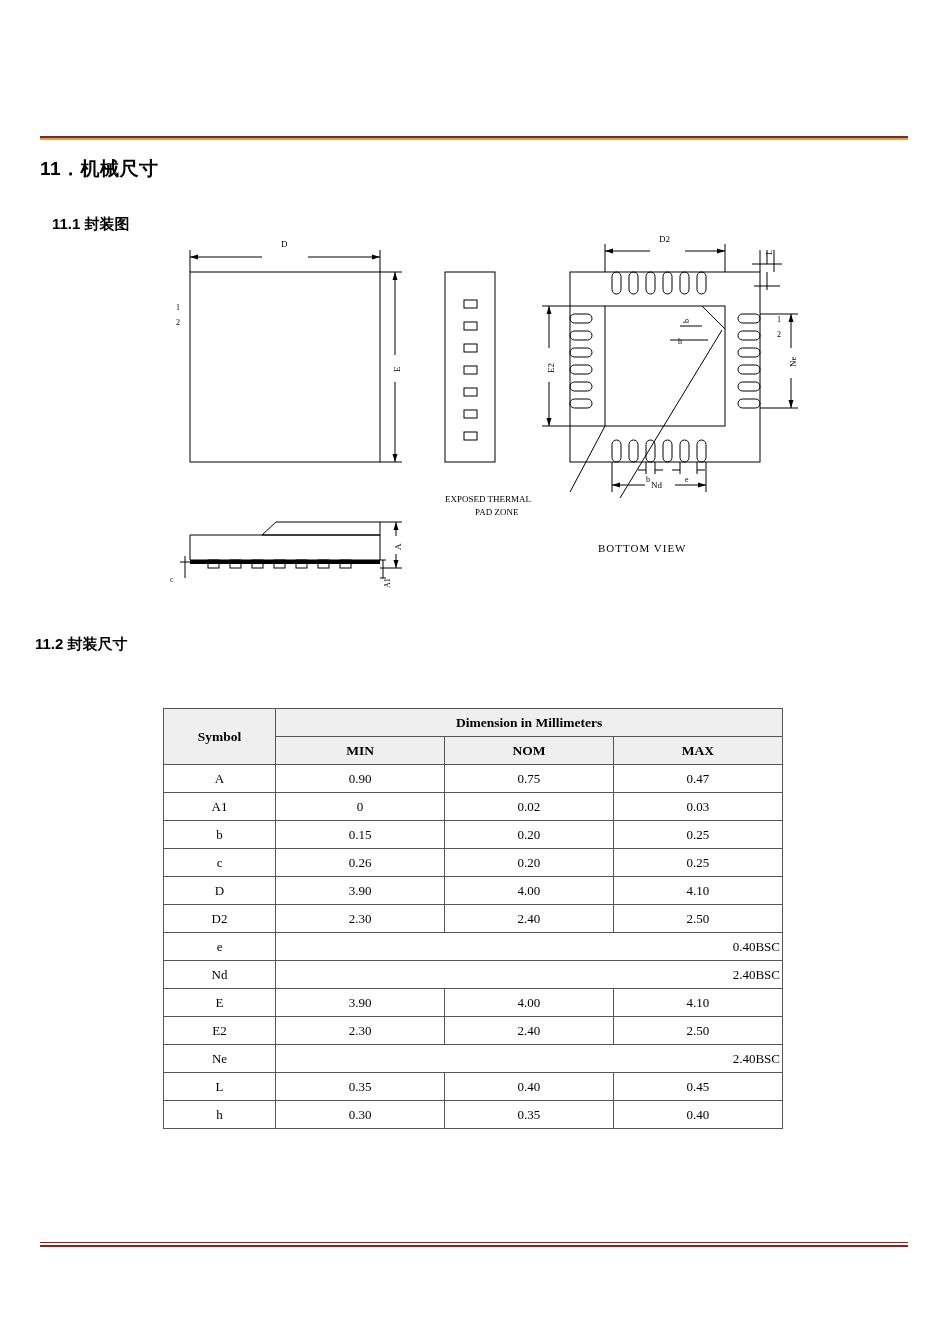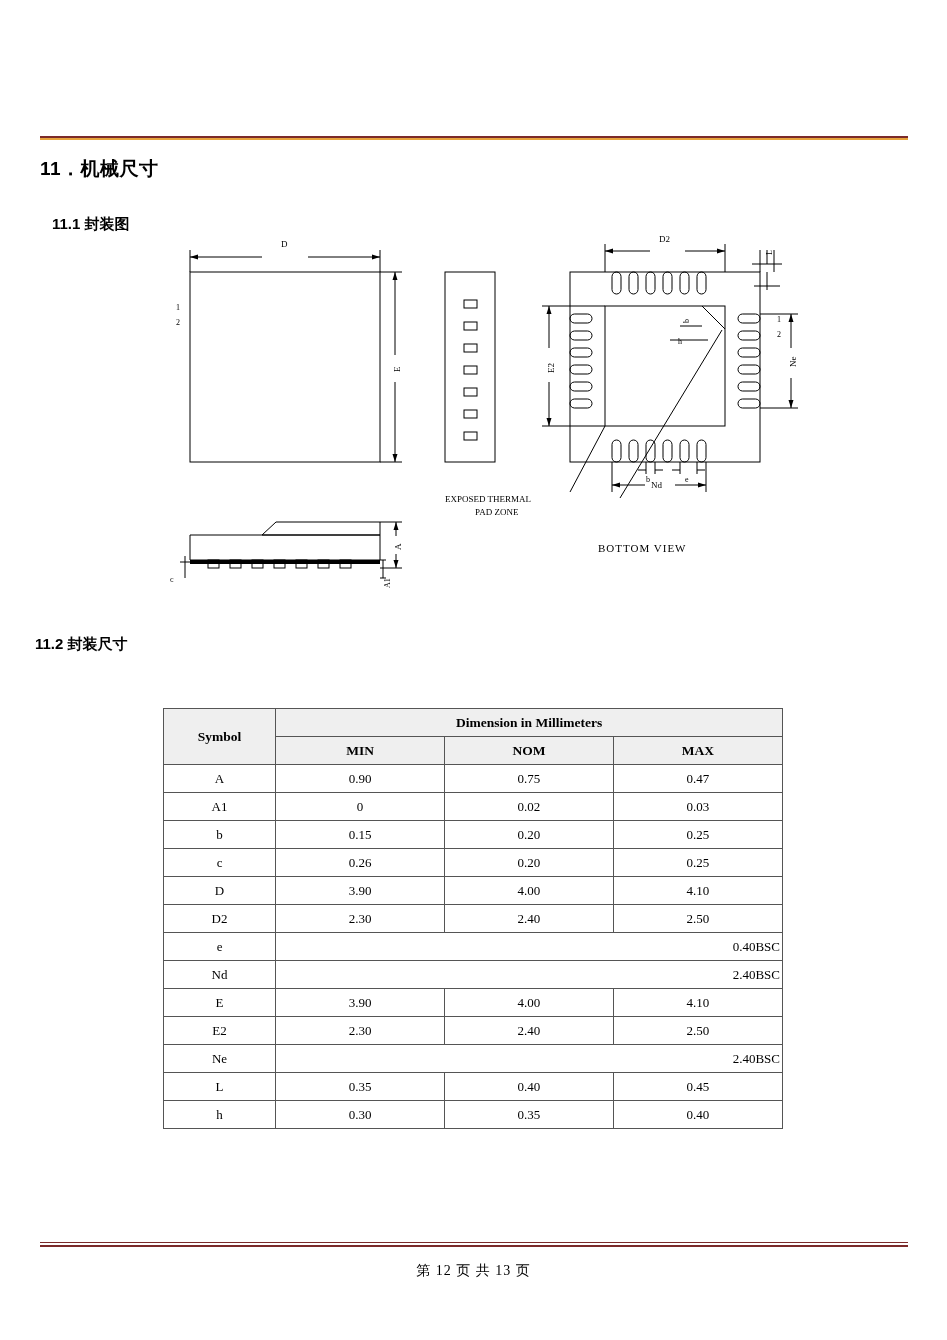--- a/index.html
+++ b/index.html
@@ -419,15 +419,14 @@
         <td class="val">0.35</td>
         <td class="val">0.40</td>
       </tr>
     </tbody>
   </table>
 
   <div class="footer-rule">
     <div class="f1"></div>
     <div class="f2"></div>
   </div>
-  <div class="footer-text">第 12 页 共 13 页</div>
 
 </div>
 
 </body></html>

